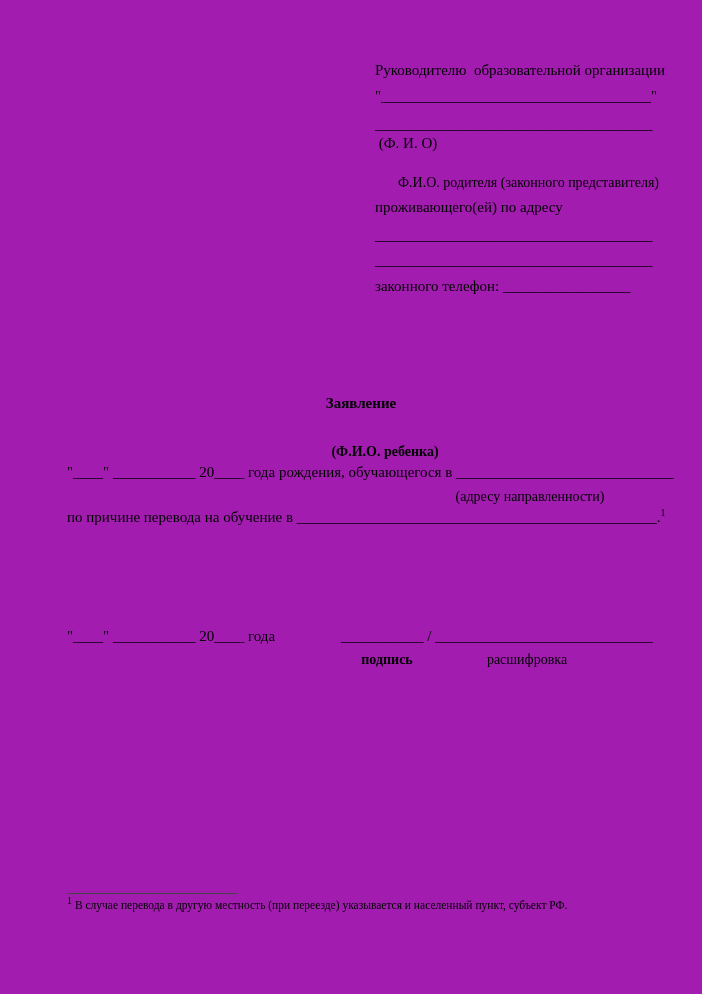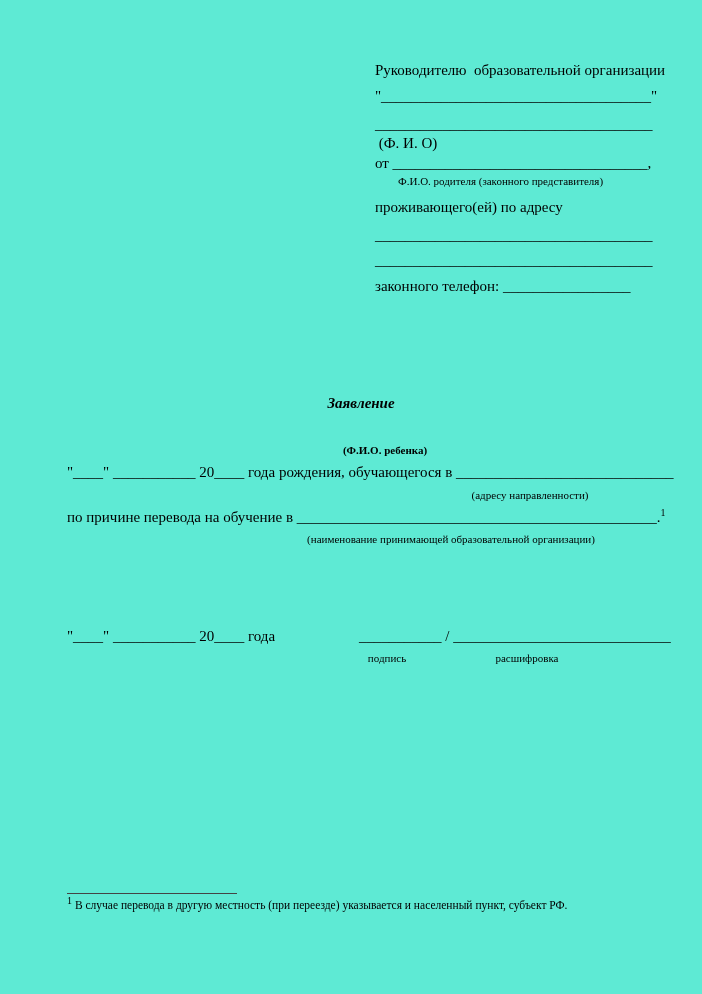--- a/index.html
+++ b/index.html
@@ -1,34 +1,34 @@
 <!DOCTYPE html>
 <html><head>
 <meta charset="utf-8">
 <style>
   * { margin: 0; padding: 0; box-sizing: border-box; }
   html, body { background: #ffffff; }
   .page {
     position: relative;
     width: 702px;
     height: 994px;
-    background: #5eead4;
+    background: #a21caf;
     color: #000000;
     font-family: "Liberation Serif", "DejaVu Serif", serif;
     font-size: 15px;
     overflow: hidden;
   }
   .ln {
     position: absolute;
     white-space: pre;
     line-height: 1.2;
     color: #000000;
   }
   .caption {
-    font-size: 11px;
+    font-size: 14px;
     white-space: pre;
   }
   .centered {
     transform: translateX(-50%);
   }
   .title-line {
     position: absolute;
     left: 67px;
     width: 588px;
     text-align: center;
@@ -57,38 +57,36 @@
 </style>
 </head>
 <body>
 
 <div class="page">
 
   <div class="ln" style="top:61px;  left:375px;">Руководителю  образовательной организации</div>
   <div class="ln" style="top:87px;  left:375px;">"____________________________________"</div>
   <div class="ln" style="top:115px; left:375px;">_____________________________________</div>
   <div class="ln" style="top:134px; left:375px;"> (Ф. И. О)</div>
-  <div class="ln" style="top:154px; left:375px;">от __________________________________,</div>
   <div class="ln caption" style="top:175px; left:398px;">Ф.И.О. родителя (законного представителя)</div>
   <div class="ln" style="top:198px; left:375px;">проживающего(ей) по адресу</div>
   <div class="ln" style="top:226px; left:375px;">_____________________________________</div>
   <div class="ln" style="top:251px; left:375px;">_____________________________________</div>
   <div class="ln" style="top:277px; left:375px;">законного телефон: _________________</div>
 
-  <div class="title-line" style="top:395px;font-style:italic;">Заявление</div>
+  <div class="title-line" style="top:395px;">Заявление</div>
 
   <div class="ln caption centered" style="top:444px; left:385px;font-weight:bold;">(Ф.И.О. ребенка)</div>
 
   <div class="ln" style="top:463px; left:67px;">"____" ___________ 20____ года рождения, обучающегося в _____________________________</div>
   <div class="ln caption centered" style="top:489px; left:530px;">(адресу направленности)</div>
 
   <div class="ln" style="top:508px; left:67px;text-align:center;"><span>по причине перевода на обучение в ________________________________________________.</span><sup>1</sup></div>
-  <div class="ln caption centered" style="top:533px; left:451px;">(наименование принимающей образовательной организации)</div>
 
   <div class="ln" style="top:627px; left:67px;">"____" ___________ 20____ года</div>
-  <div class="ln" style="top:627px; left:359px;">___________ / _____________________________</div>
-  <div class="ln caption centered" style="top:652px; left:387px;">подпись</div>
+  <div class="ln" style="top:627px; left:341px;">___________ / _____________________________</div>
+  <div class="ln caption centered" style="top:652px; left:387px;font-weight:bold;">подпись</div>
   <div class="ln caption centered" style="top:652px; left:527px;text-align:right;">расшифровка</div>
 
   <div class="footnote-rule" style="top:893px;"></div>
   <div class="footnote-text" style="top:899px;"><sup>1</sup><span> В случае перевода в другую местность (при переезде) указывается и населенный пункт, субъект РФ.</span></div>
 
 </div>
 
 </body></html>

